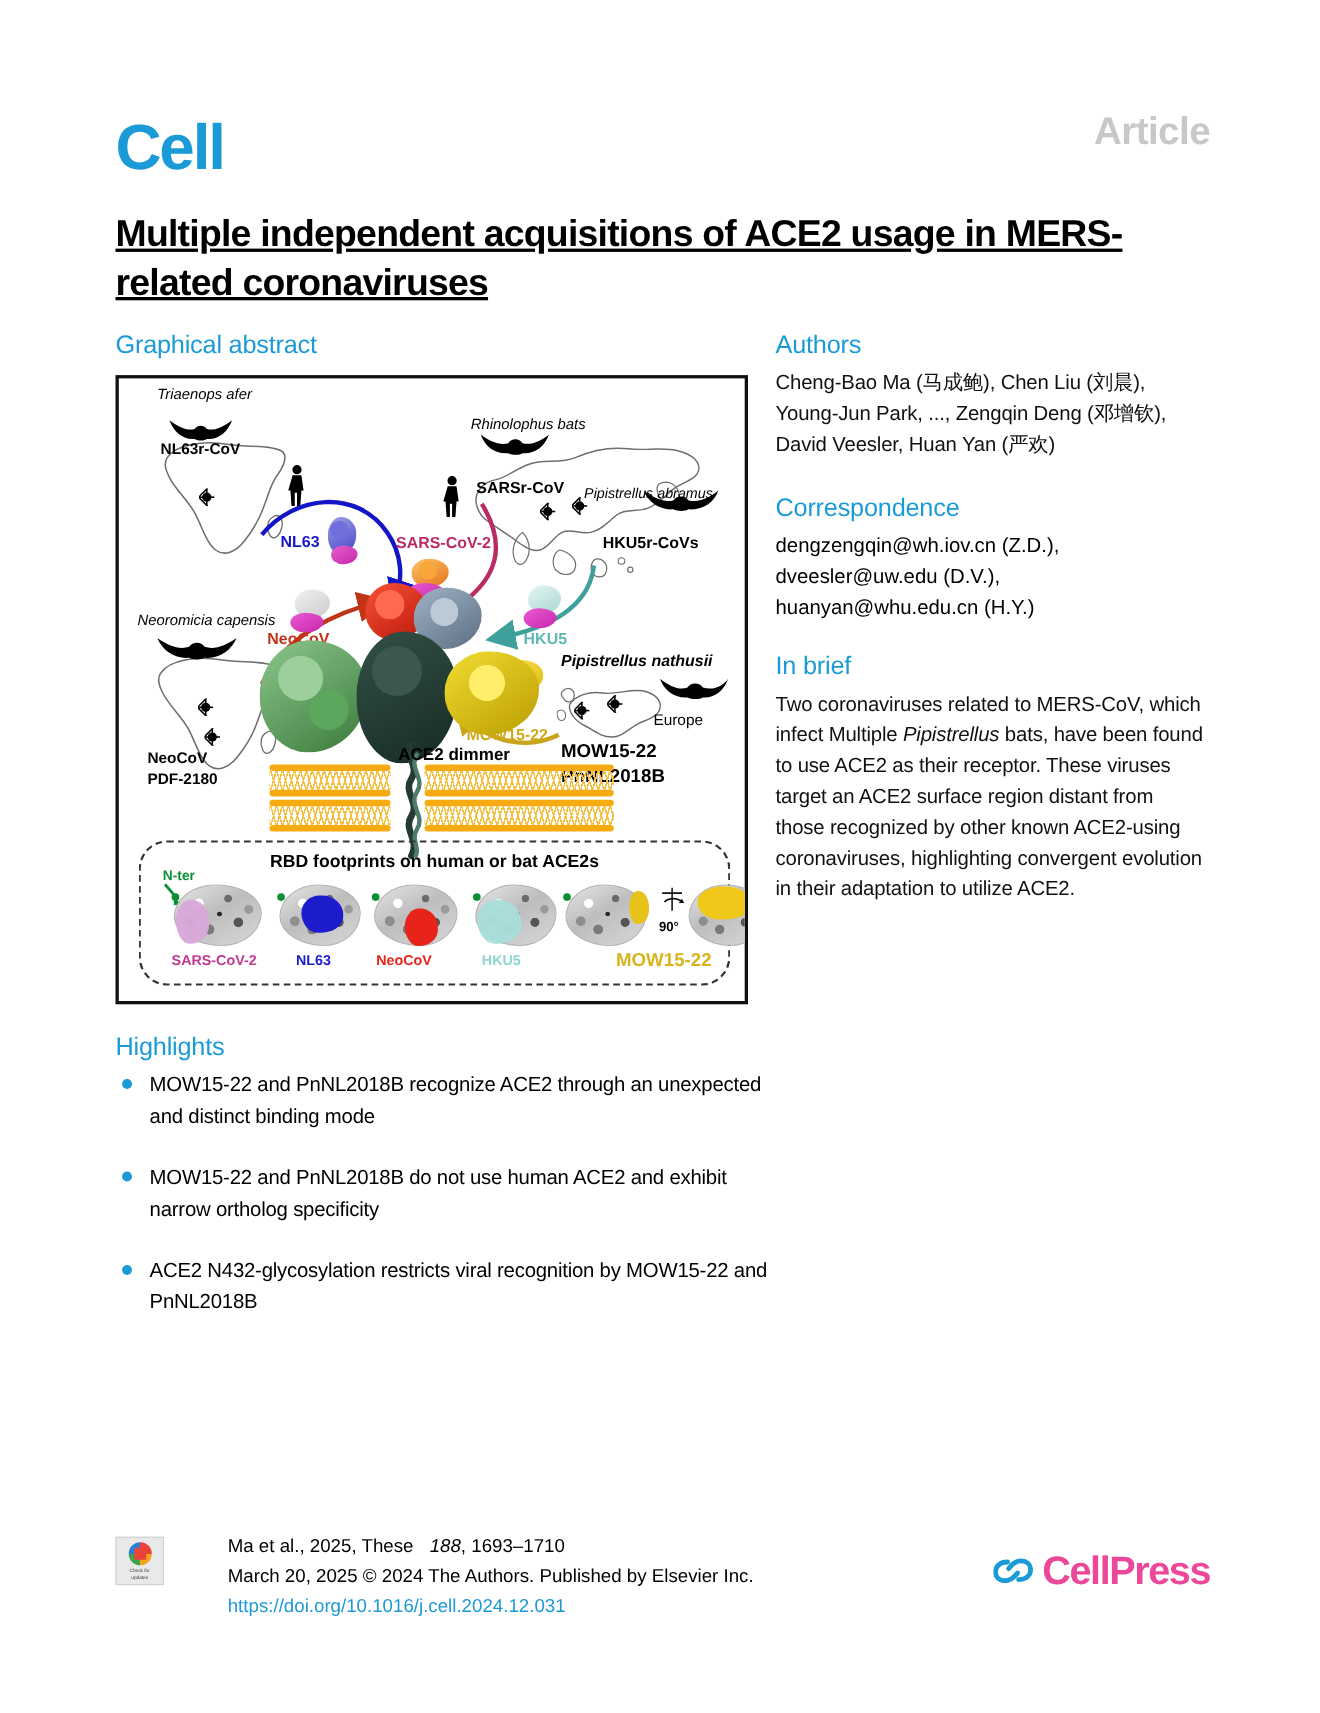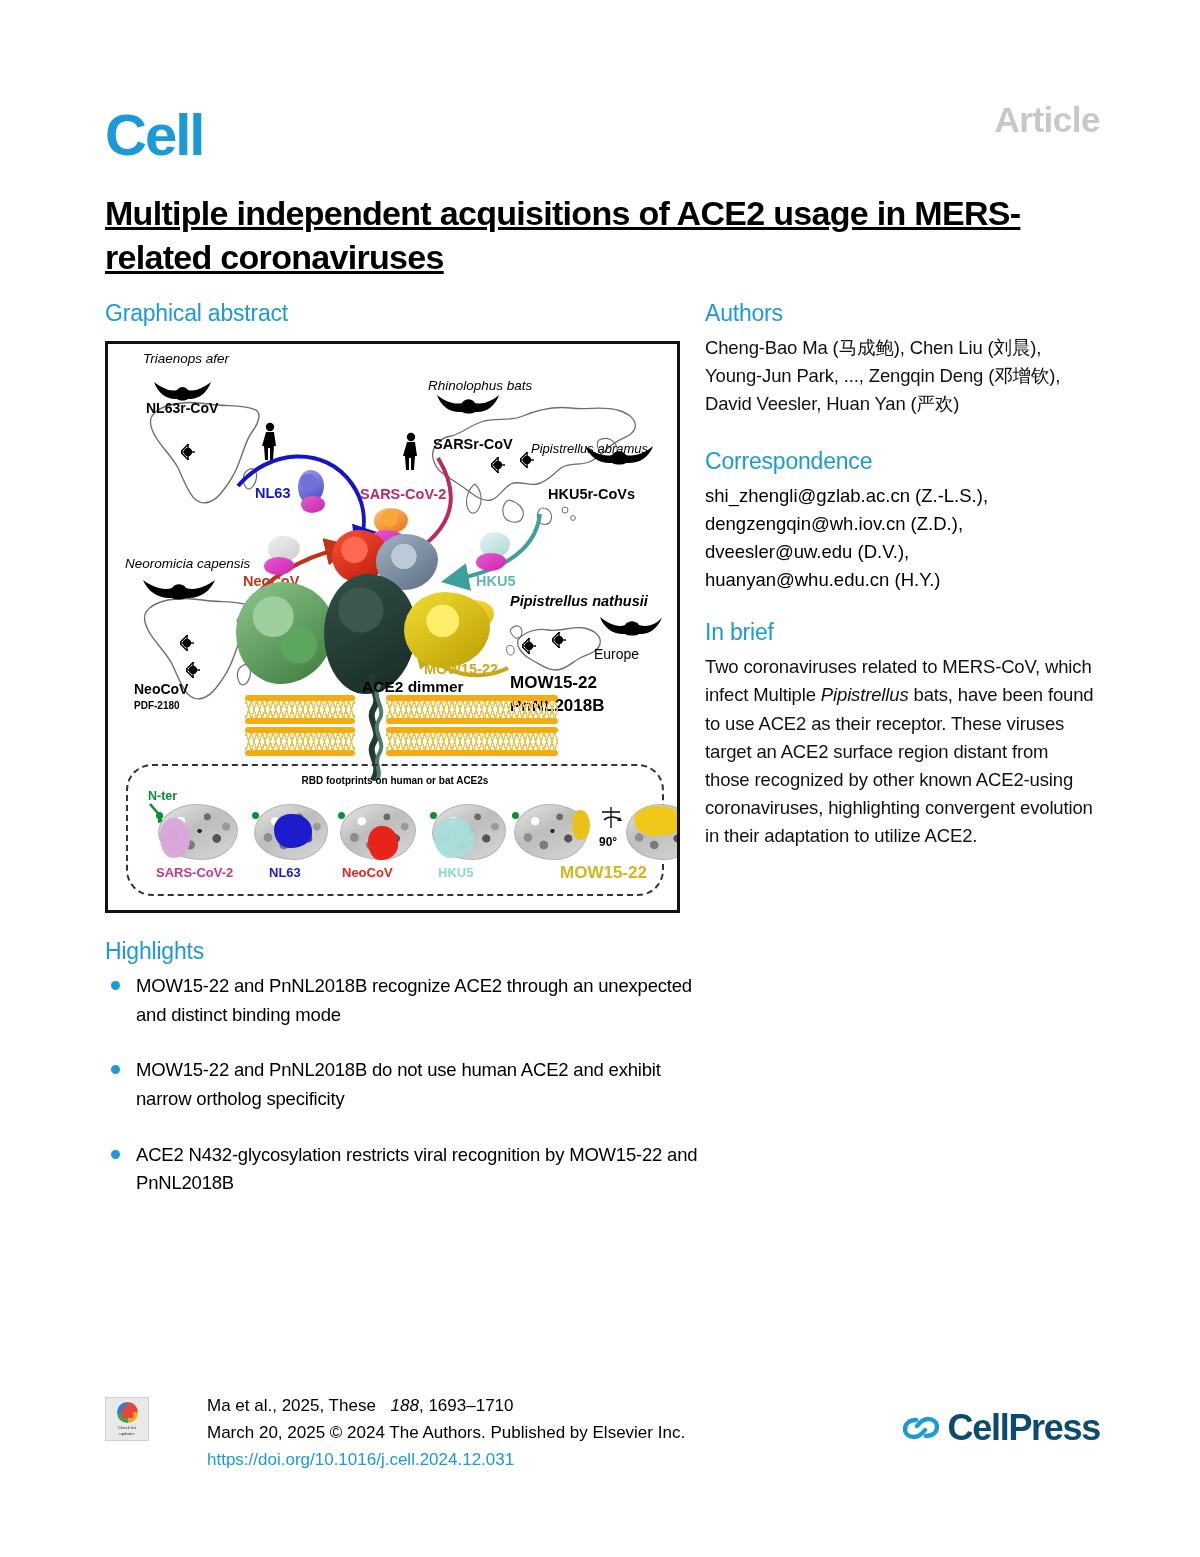--- a/index.html
+++ b/index.html
@@ -52,21 +52,21 @@
   .lbl.bi { font-style: italic; font-weight: bold; }
   .lbl.b { font-weight: bold; }
 
   
   .footprint-panel {
     position: absolute; left: 18px; bottom: 14px; width: 538px; height: 132px;
     border: 2px dashed #333; border-radius: 26px;
   }
   .fp-title {
     position: absolute; top: 9px; left: 0; width: 100%;
-    text-align: center; font-size: 10px; font-weight: bold;
+    text-align: center; font-size: 16px; font-weight: bold;
   }
   .blob { position: absolute; border-radius: 48% 52% 45% 55% / 52% 46% 54% 48%; }
   .blob.grey {
     background:
       radial-gradient(circle at 28% 30%, #fff 0 6%, rgba(0,0,0,0) 7%),
       radial-gradient(circle at 62% 22%, #6b6b6b 0 5%, rgba(0,0,0,0) 6%),
       radial-gradient(circle at 74% 62%, #555 0 6%, rgba(0,0,0,0) 7%),
       radial-gradient(circle at 40% 74%, #7a7a7a 0 7%, rgba(0,0,0,0) 8%),
       radial-gradient(circle at 18% 60%, #8e8e8e 0 6%, rgba(0,0,0,0) 7%),
       radial-gradient(circle at 52% 48%, #2b2b2b 0 4%, rgba(0,0,0,0) 5%),
@@ -134,21 +134,21 @@
   }
   .cm-text { font-size: 4.3px; color: #333; text-align: center; line-height: 1.25; margin-top: 2px; }
   .cite { position: absolute; left: 102px; top: 0; font-size: 17px; line-height: 1.58; }
   .cite .vol { font-style: italic; margin-left: 10px; }
   .doi { color: #1a9ad7; }
   .cellpress {
     position: absolute; right: 0; top: 14px;
     display: flex; align-items: center; gap: 9px;
   }
   .cp-mark { width: 36px; height: 30px; }
-  .cp-text { font-size: 36px; font-weight: bold; color: #0c4a6e; letter-spacing: -1.3px; }
+  .cp-text { font-size: 36px; font-weight: bold; color: #ec4899; letter-spacing: -1.3px; }
 </style>
 </head>
 <body>
 
 <div class="page">
 
   <div class="masthead">
     <div class="cell-logo">Cell</div>
     <div class="article-tag">Article</div>
   </div>
@@ -205,21 +205,21 @@
         <g fill="#000">
             <circle cx="7" cy="8" r="4.2"></circle>
         <rect x="6.3" y="0" width="1.4" height="16"></rect>
             <rect x="0" y="7.3" width="14" height="1.4"></rect>
         <rect x="1" y="1.6" width="1.4" height="13" transform="rotate(-45 7 8)"></rect>
         <rect x="1" y="1.6" width="1.4" height="13" transform="rotate(45 7 8)"></rect>
           </g>
       </svg>
       <div class="lbl it" style="left:17px;top:213px;font-size:13.5px">Neoromicia capensis</div>
       <div class="lbl b" style="left:26px;top:338px;font-size:14px">NeoCoV</div>
-      <div class="lbl b" style="left:26px;top:357px;font-size:10px">PDF-2180</div>
+      <div class="lbl b" style="left:26px;top:357px;font-size:14px">PDF-2180</div>
 
       <svg width="250" height="160" style="position:absolute;left:305px;top:38px">
         <path d="M20 76 C18 66 26 56 38 54 C48 52 56 44 68 40 C82 35 96 40 110 34
                  C124 28 140 24 158 26 C174 28 190 24 204 28 C216 31 224 38 222 46
                  C220 54 208 56 200 62 C192 68 186 76 176 80 C166 84 156 80 148 86
                  C140 92 134 100 124 102 C114 104 106 98 98 102 C90 106 86 116 78 118
                  C70 120 62 114 54 108 C46 102 36 96 28 90 C22 85 21 80 20 76 Z" fill="none" stroke="#6e6e6e" stroke-width="1.3"></path>
         <path d="M62 102 C68 108 70 118 66 126 C62 134 56 132 54 124 C52 116 56 106 62 102 Z" fill="none" stroke="#6e6e6e" stroke-width="1.1"></path>
         <path d="M96 118 C104 120 112 126 110 134 C108 142 98 142 92 136 C88 130 90 120 96 118 Z" fill="none" stroke="#6e6e6e" stroke-width="1.1"></path>
         <path d="M130 126 C136 126 140 132 138 138 C136 144 128 144 125 138 C123 132 126 126 130 126 Z" fill="none" stroke="#6e6e6e" stroke-width="1.1"></path>
@@ -427,21 +427,20 @@
     </div>
   </div>
 
   <div class="right-col">
     <div class="section-head authors-head">Authors</div>
     <div class="body-txt">Cheng-Bao Ma (马成鲍), Chen Liu (刘晨), Young-Jun Park, ..., Zengqin Deng (邓增钦), David Veesler, Huan Yan (严欢)</div>
 
     <div class="gap-l"></div>
 
     <div class="section-head corr-head">Correspondence</div>
-    <div class="corr-txt">shi_zhengli@gzlab.ac.cn (Z.-L.S.),</div>
     <div class="corr-txt">dengzengqin@wh.iov.cn (Z.D.),</div>
     <div class="corr-txt">dveesler@uw.edu (D.V.),</div>
     <div class="corr-txt">huanyan@whu.edu.cn (H.Y.)</div>
 
     <div class="gap-m"></div>
 
     <div class="section-head brief-head">In brief</div>
     <div class="body-txt"><span>Two coronaviruses related to MERS-CoV, which infect Multiple </span><i>Pipistrellus</i><span> bats, have been found to use ACE2 as their receptor. These viruses target an ACE2 surface region distant from those recognized by other known ACE2-using coronaviruses, highlighting convergent evolution in their adaptation to utilize ACE2.</span></div>
   </div>
 

